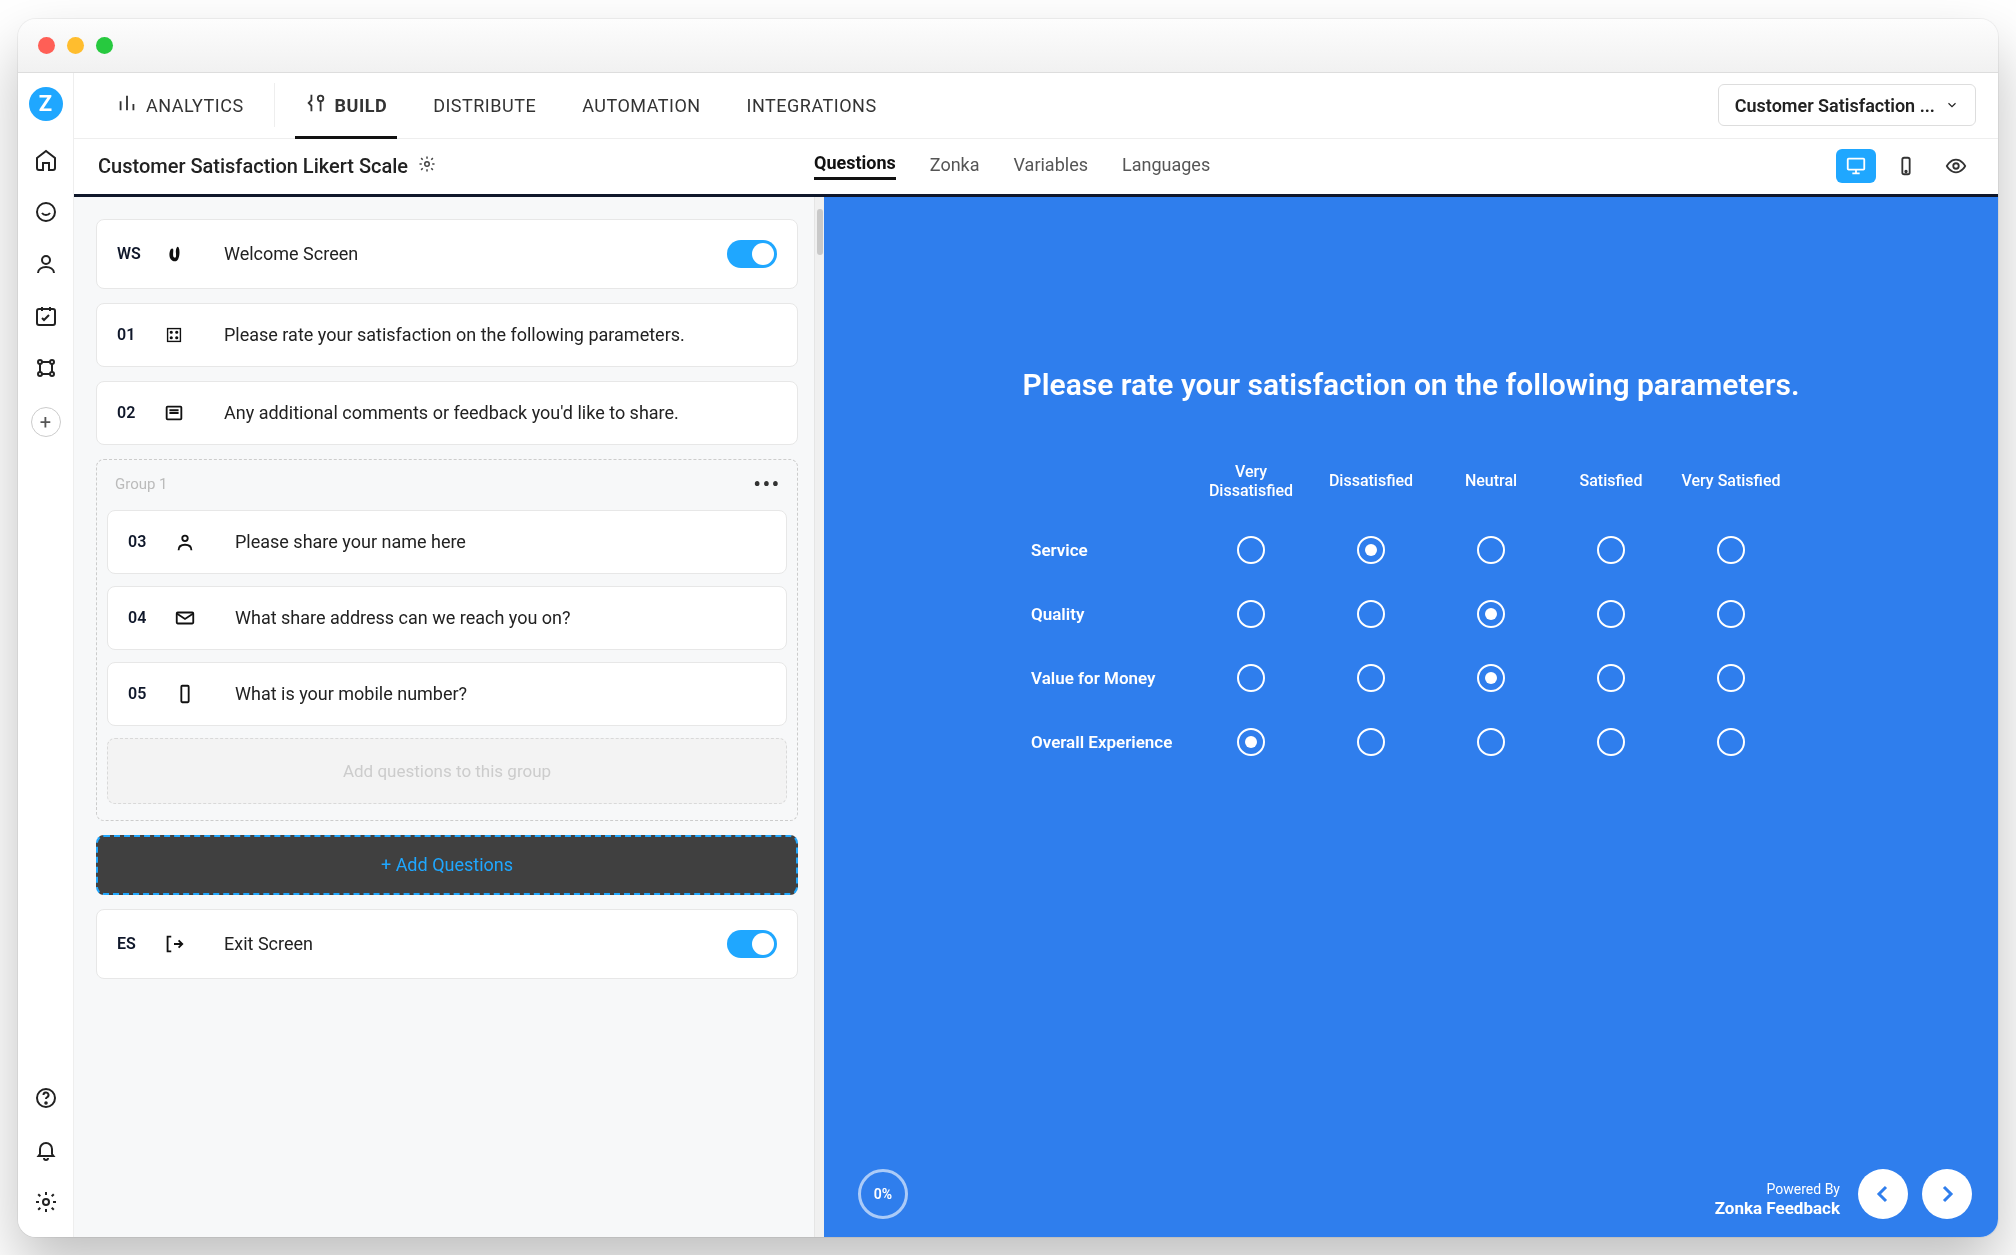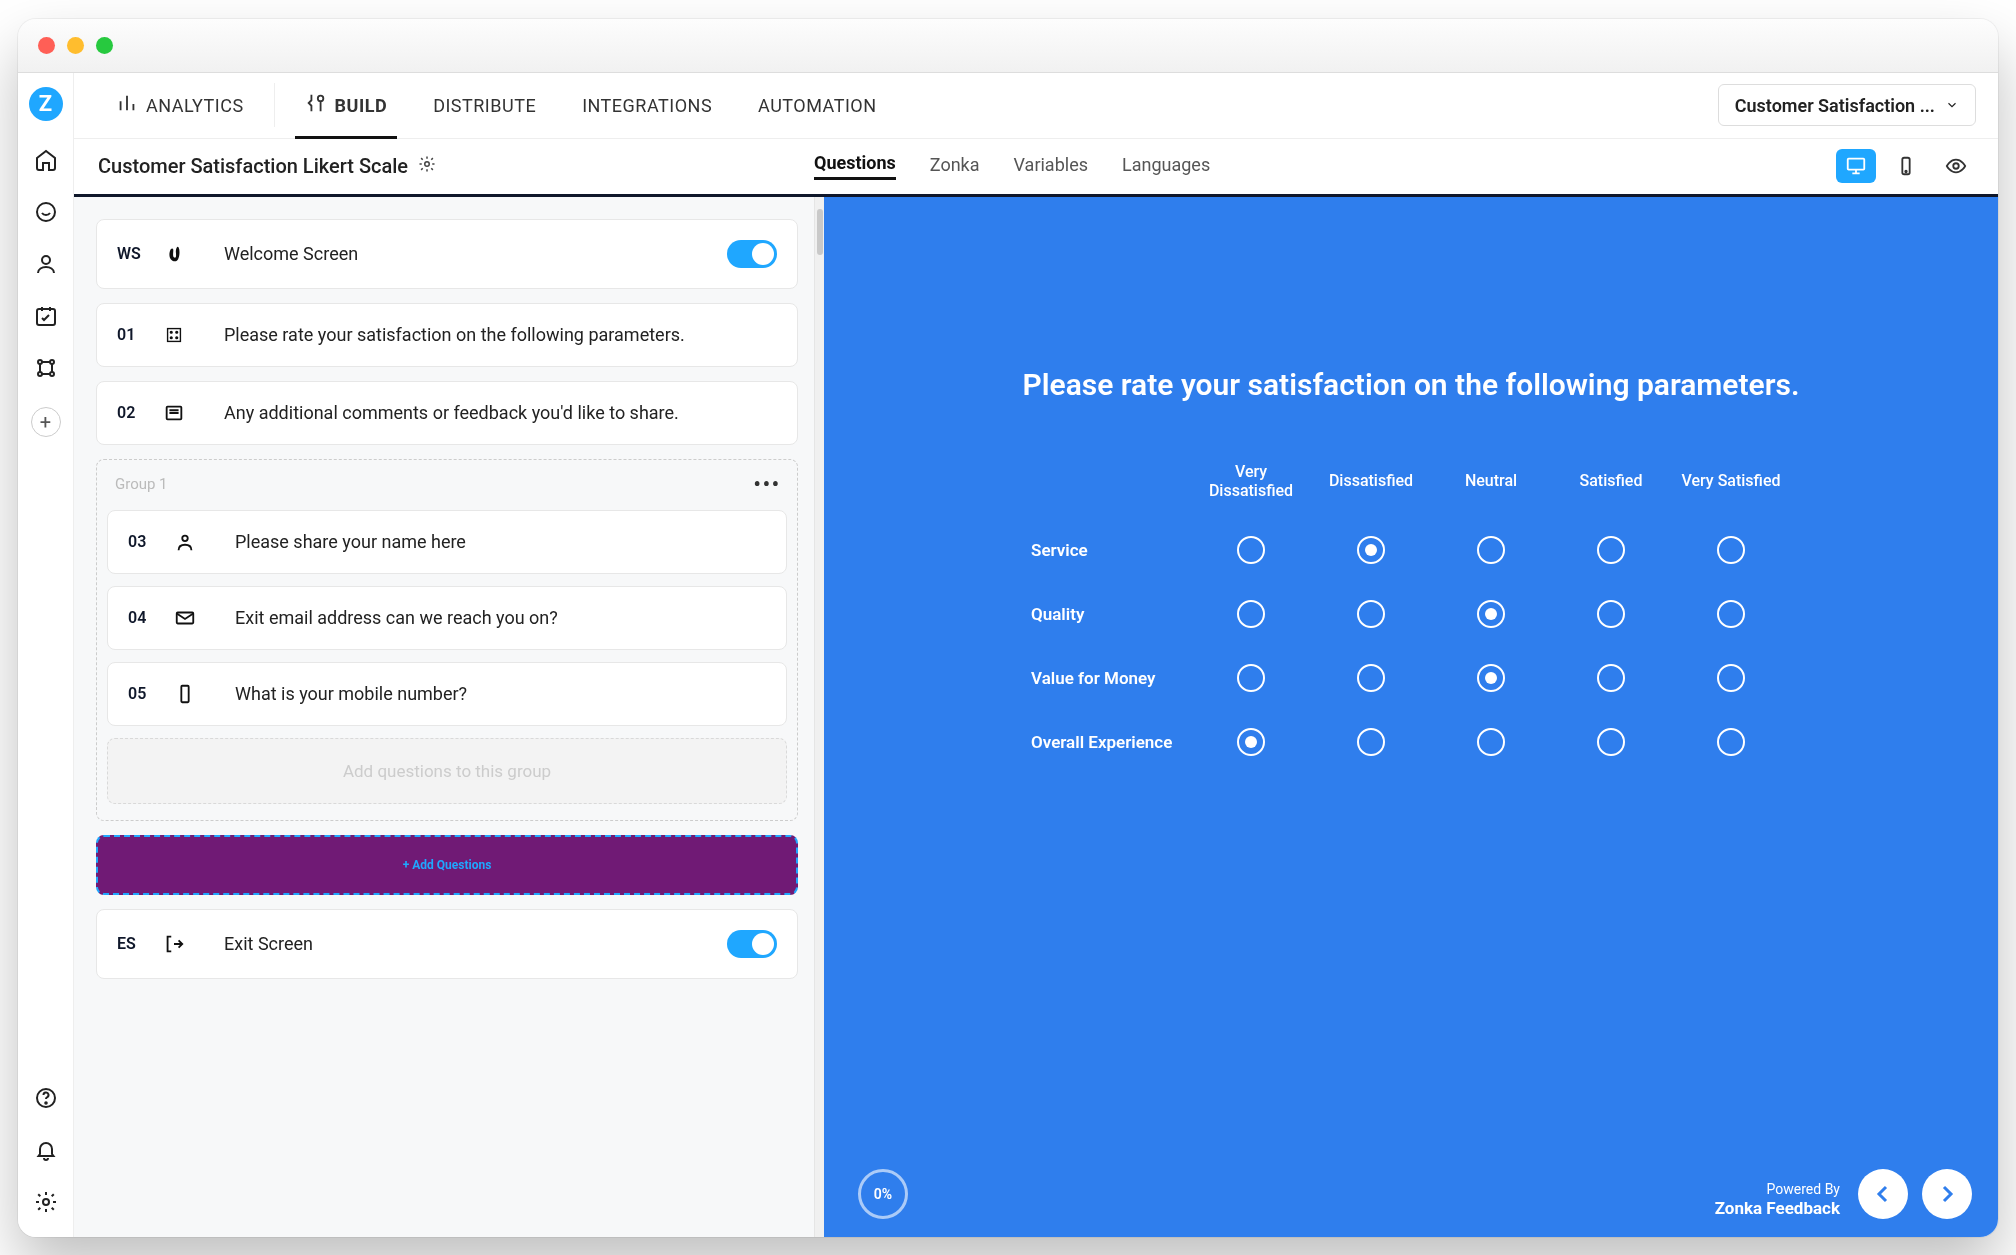--- a/index.html
+++ b/index.html
@@ -43,21 +43,21 @@
 .idx { color:#0f172a; font-size:16px; font-weight:600; width:28px; }
 .q-icon { width:22px; height:22px; display:flex; align-items:center; justify-content:center; color:#111;}
 .q-icon svg{width:22px;height:22px;}
 .card .label { flex:1;margin-left:21px; }
 .toggle { width:50px; height:28px; background:#1fa7ff; border-radius:14px; position:relative; cursor:pointer; }
 .toggle::after { content:""; position:absolute; right:3px; top:3px; width:22px; height:22px; background:#fff; border-radius:50%; }
 .group { border:1px dashed #ccc; border-radius:8px; padding:12px 10px 16px 10px; display:flex; flex-direction:column; gap:12px; background:#f7f8f9; }
 .group-head { display:flex; align-items:center; justify-content:space-between; padding:0 6px 2px 8px; color:#bbb; font-size:15px; }
 .group-head .more { font-size:20px; color:#333; cursor:pointer; letter-spacing:2px; font-weight:700;}
 .add-slot { border:1px dashed #d9d9d9; border-radius:8px; height:66px; display:flex; align-items:center; justify-content:center; color:#ccc; font-size:17px; background:#f3f3f3; cursor:pointer;}
-.add-questions { border:2px dashed #1fa7ff; background:#701a75; color:#1fa7ff; border-radius:8px; height:60px; display:flex; align-items:center; justify-content:center; font-size:12px; font-weight:700; cursor:pointer; }
+.add-questions { border:2px dashed #1fa7ff; background:#404040; color:#1fa7ff; border-radius:8px; height:60px; display:flex; align-items:center; justify-content:center; font-size:18px; font-weight:400; cursor:pointer; }
 .preview { flex:1; background:#2f7eed; position:relative; color:#fff; display:flex; flex-direction:column; }
 .preview-inner { flex:1; padding:170px 80px 0 80px; display:flex; flex-direction:column; align-items:center; }
 .pv-title { font-size:30px; font-weight:600; text-align:center; margin-bottom:60px; }
 .matrix { display:grid; grid-template-columns: 160px repeat(5, 120px); row-gap:36px; align-items:center; font-size:17px; }
 .matrix .colhead { text-align:center; line-height:1.2; font-size:16px; font-weight:500; }
 .rowlabel { font-weight:600; line-height:1.2; }
 .radio { display:flex; justify-content:center; }
 .r-outer { width:28px; height:28px; border:2.5px solid #fff; border-radius:50%; display:flex; align-items:center; justify-content:center; cursor:pointer; }
 .r-inner { width:12px; height:12px; border-radius:50%; background:#fff; display:none; }
 .r-outer.selected .r-inner { display:block; }
@@ -155,24 +155,24 @@
                 <path d="M7 3v6l-3 3 3 3v6"></path>
                 <circle cx="17" cy="7" r="3"></circle>
                 <path d="M17 10v11"></path>
               </svg></span>
           <span>BUILD</span>
         </div>
         <div class="nav-item">
             <span>DISTRIBUTE</span>
           </div>
         <div class="nav-item">
+            <span>AUTOMATION</span>
+          </div>
+        <div class="nav-item">
             <span>INTEGRATIONS</span>
-          </div>
-        <div class="nav-item">
-            <span>AUTOMATION</span>
           </div>
         <div class="nav-spacer"></div>
         <div class="survey-select">
           <span>Customer Satisfaction ...</span>
           <span><svg width="14" height="14" viewBox="0 0 24 24" fill="none" stroke="currentColor" stroke-width="2">
                 <path d="M6 9l6 6 6-6"></path>
               </svg></span>
         </div>
       </div>
 
@@ -266,21 +266,21 @@
               <span class="label">Please share your name here</span>
             </div>
             <div class="card">
               <span class="idx">04</span>
               <span class="q-icon">
                   <svg viewBox="0 0 24 24" fill="none" stroke="currentColor" stroke-width="2">
                     <rect x="3" y="6" width="18" height="12" rx="1"></rect>
                     <path d="M3 7l9 6 9-6"></path>
                   </svg>
                 </span>
-              <span class="label">Exit email address can we reach you on?</span>
+              <span class="label">What share address can we reach you on?</span>
             </div>
             <div class="card">
               <span class="idx">05</span>
               <span class="q-icon">
                   <svg viewBox="0 0 24 24" fill="none" stroke="currentColor" stroke-width="2">
                     <rect x="8" y="3" width="8" height="18" rx="1"></rect>
                   </svg>
                 </span>
               <span class="label">What is your mobile number?</span>
             </div>

